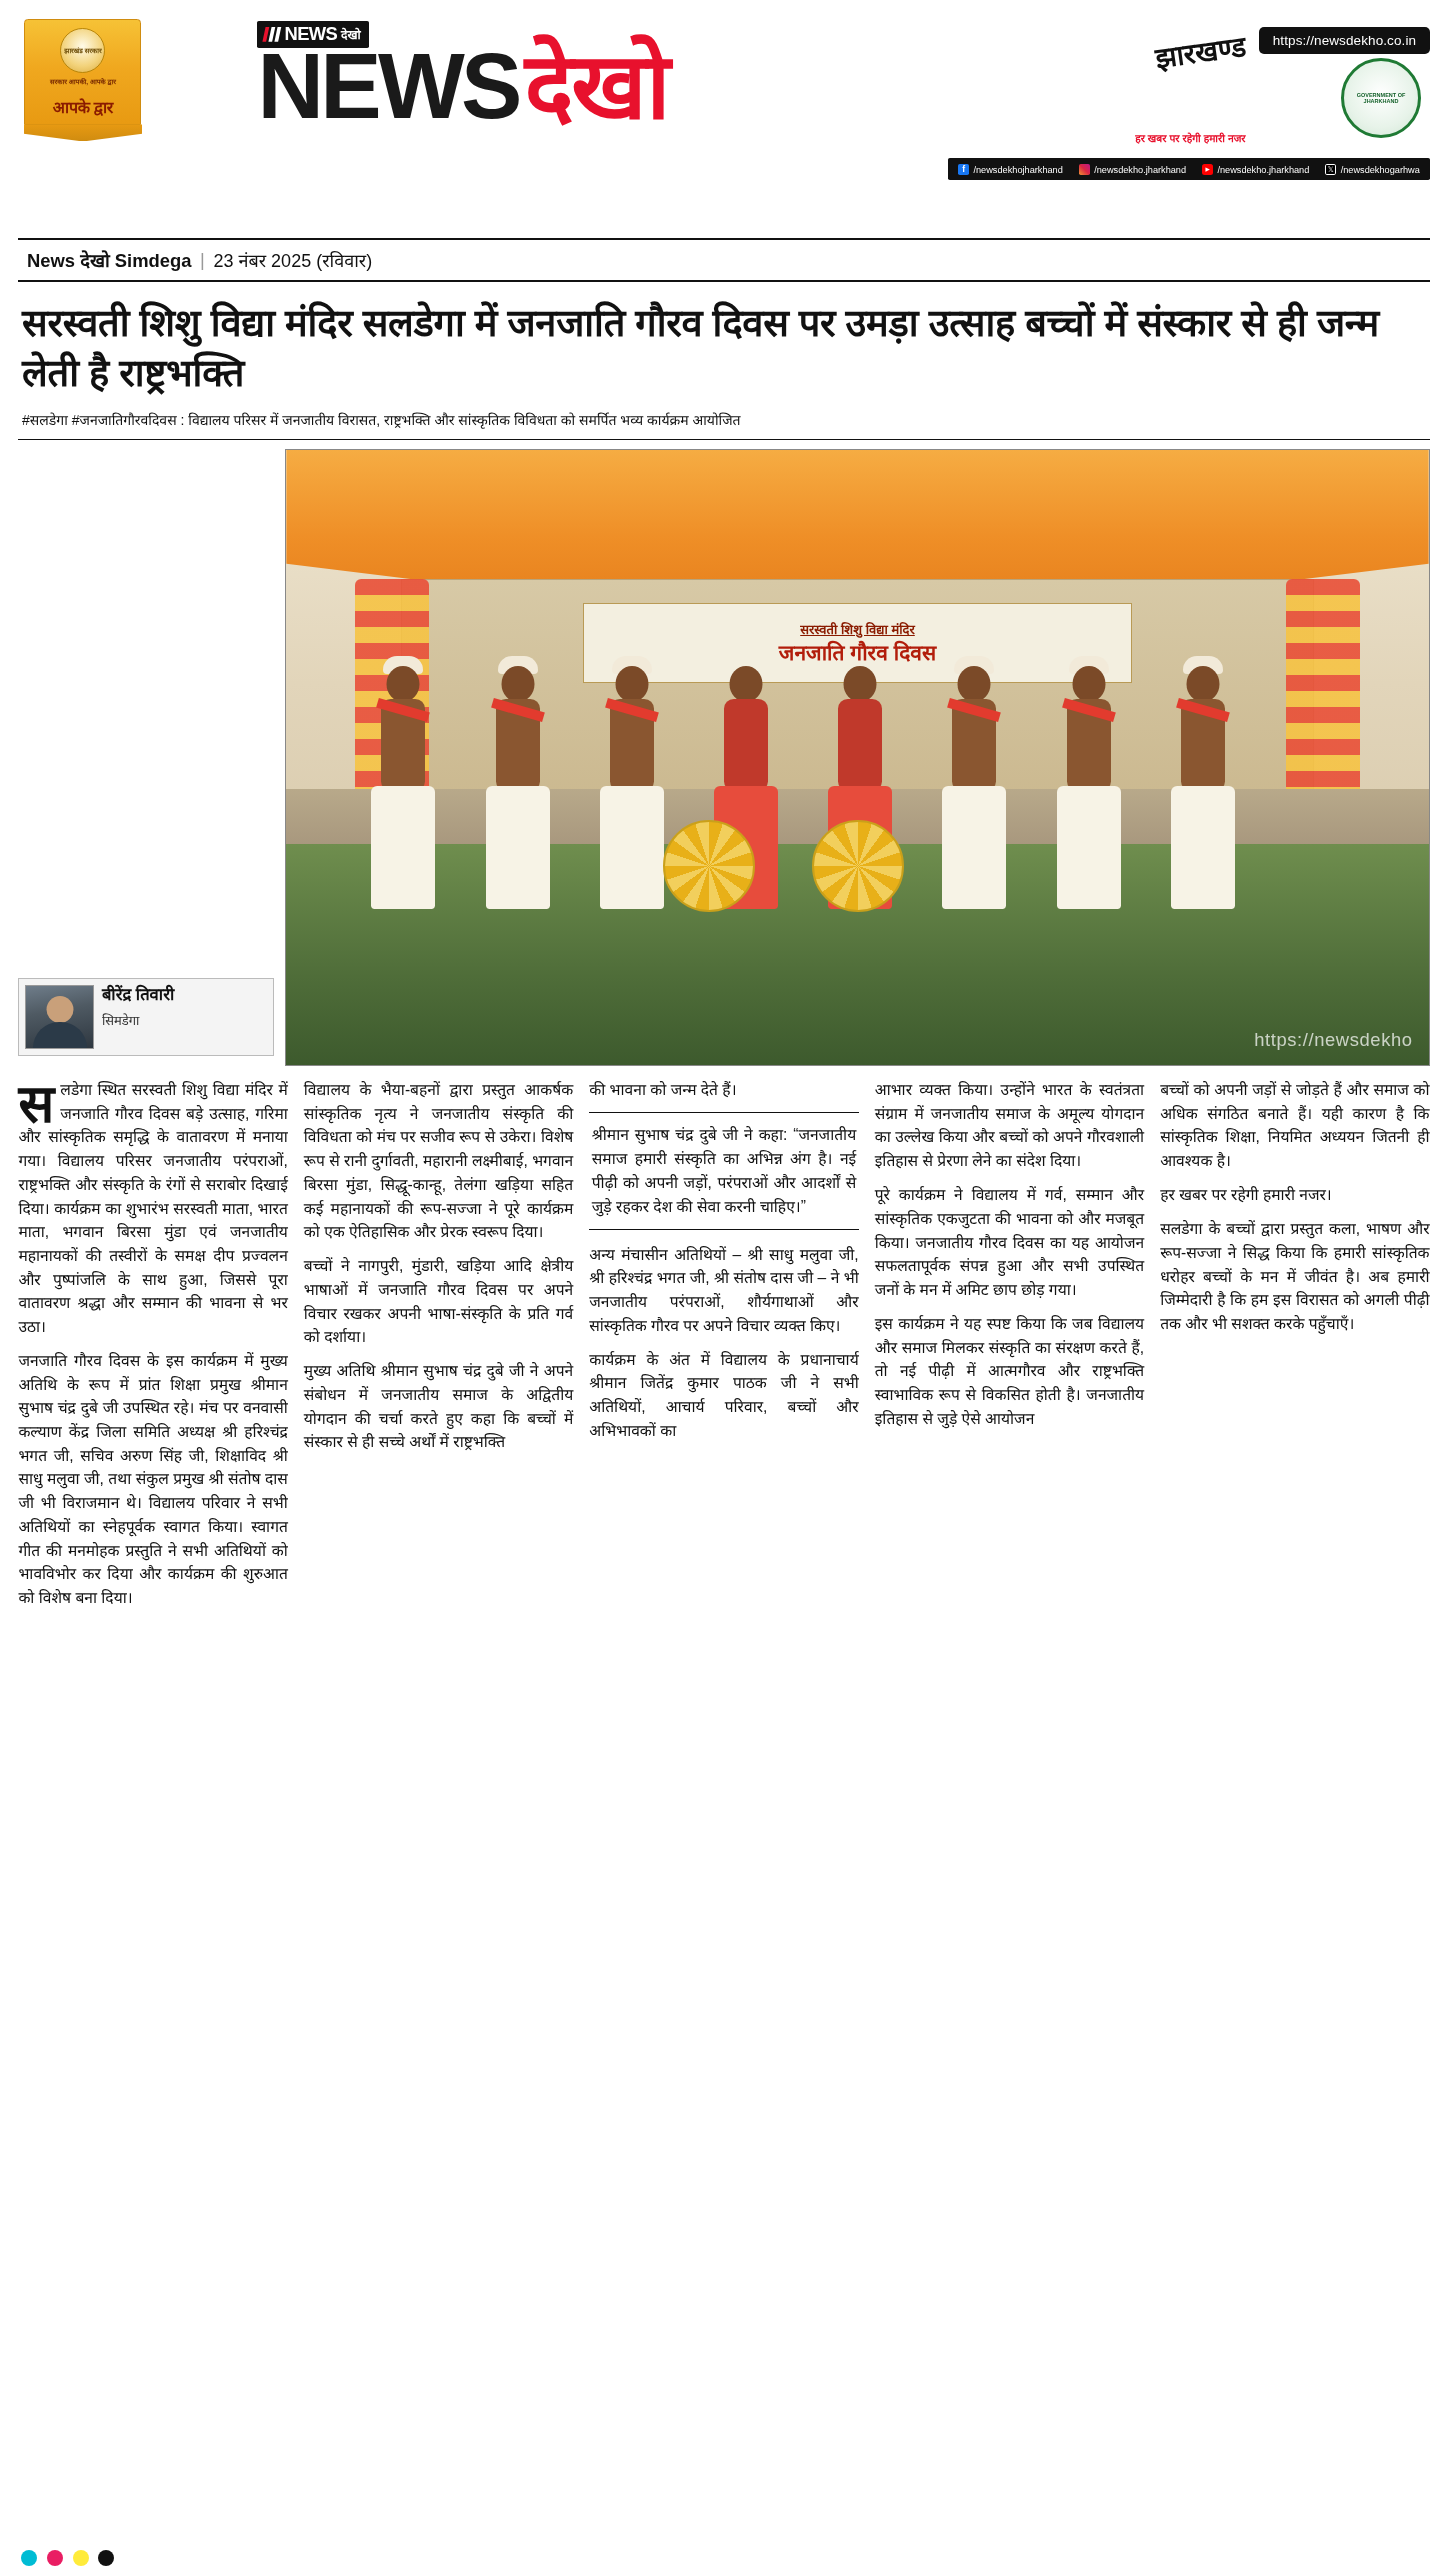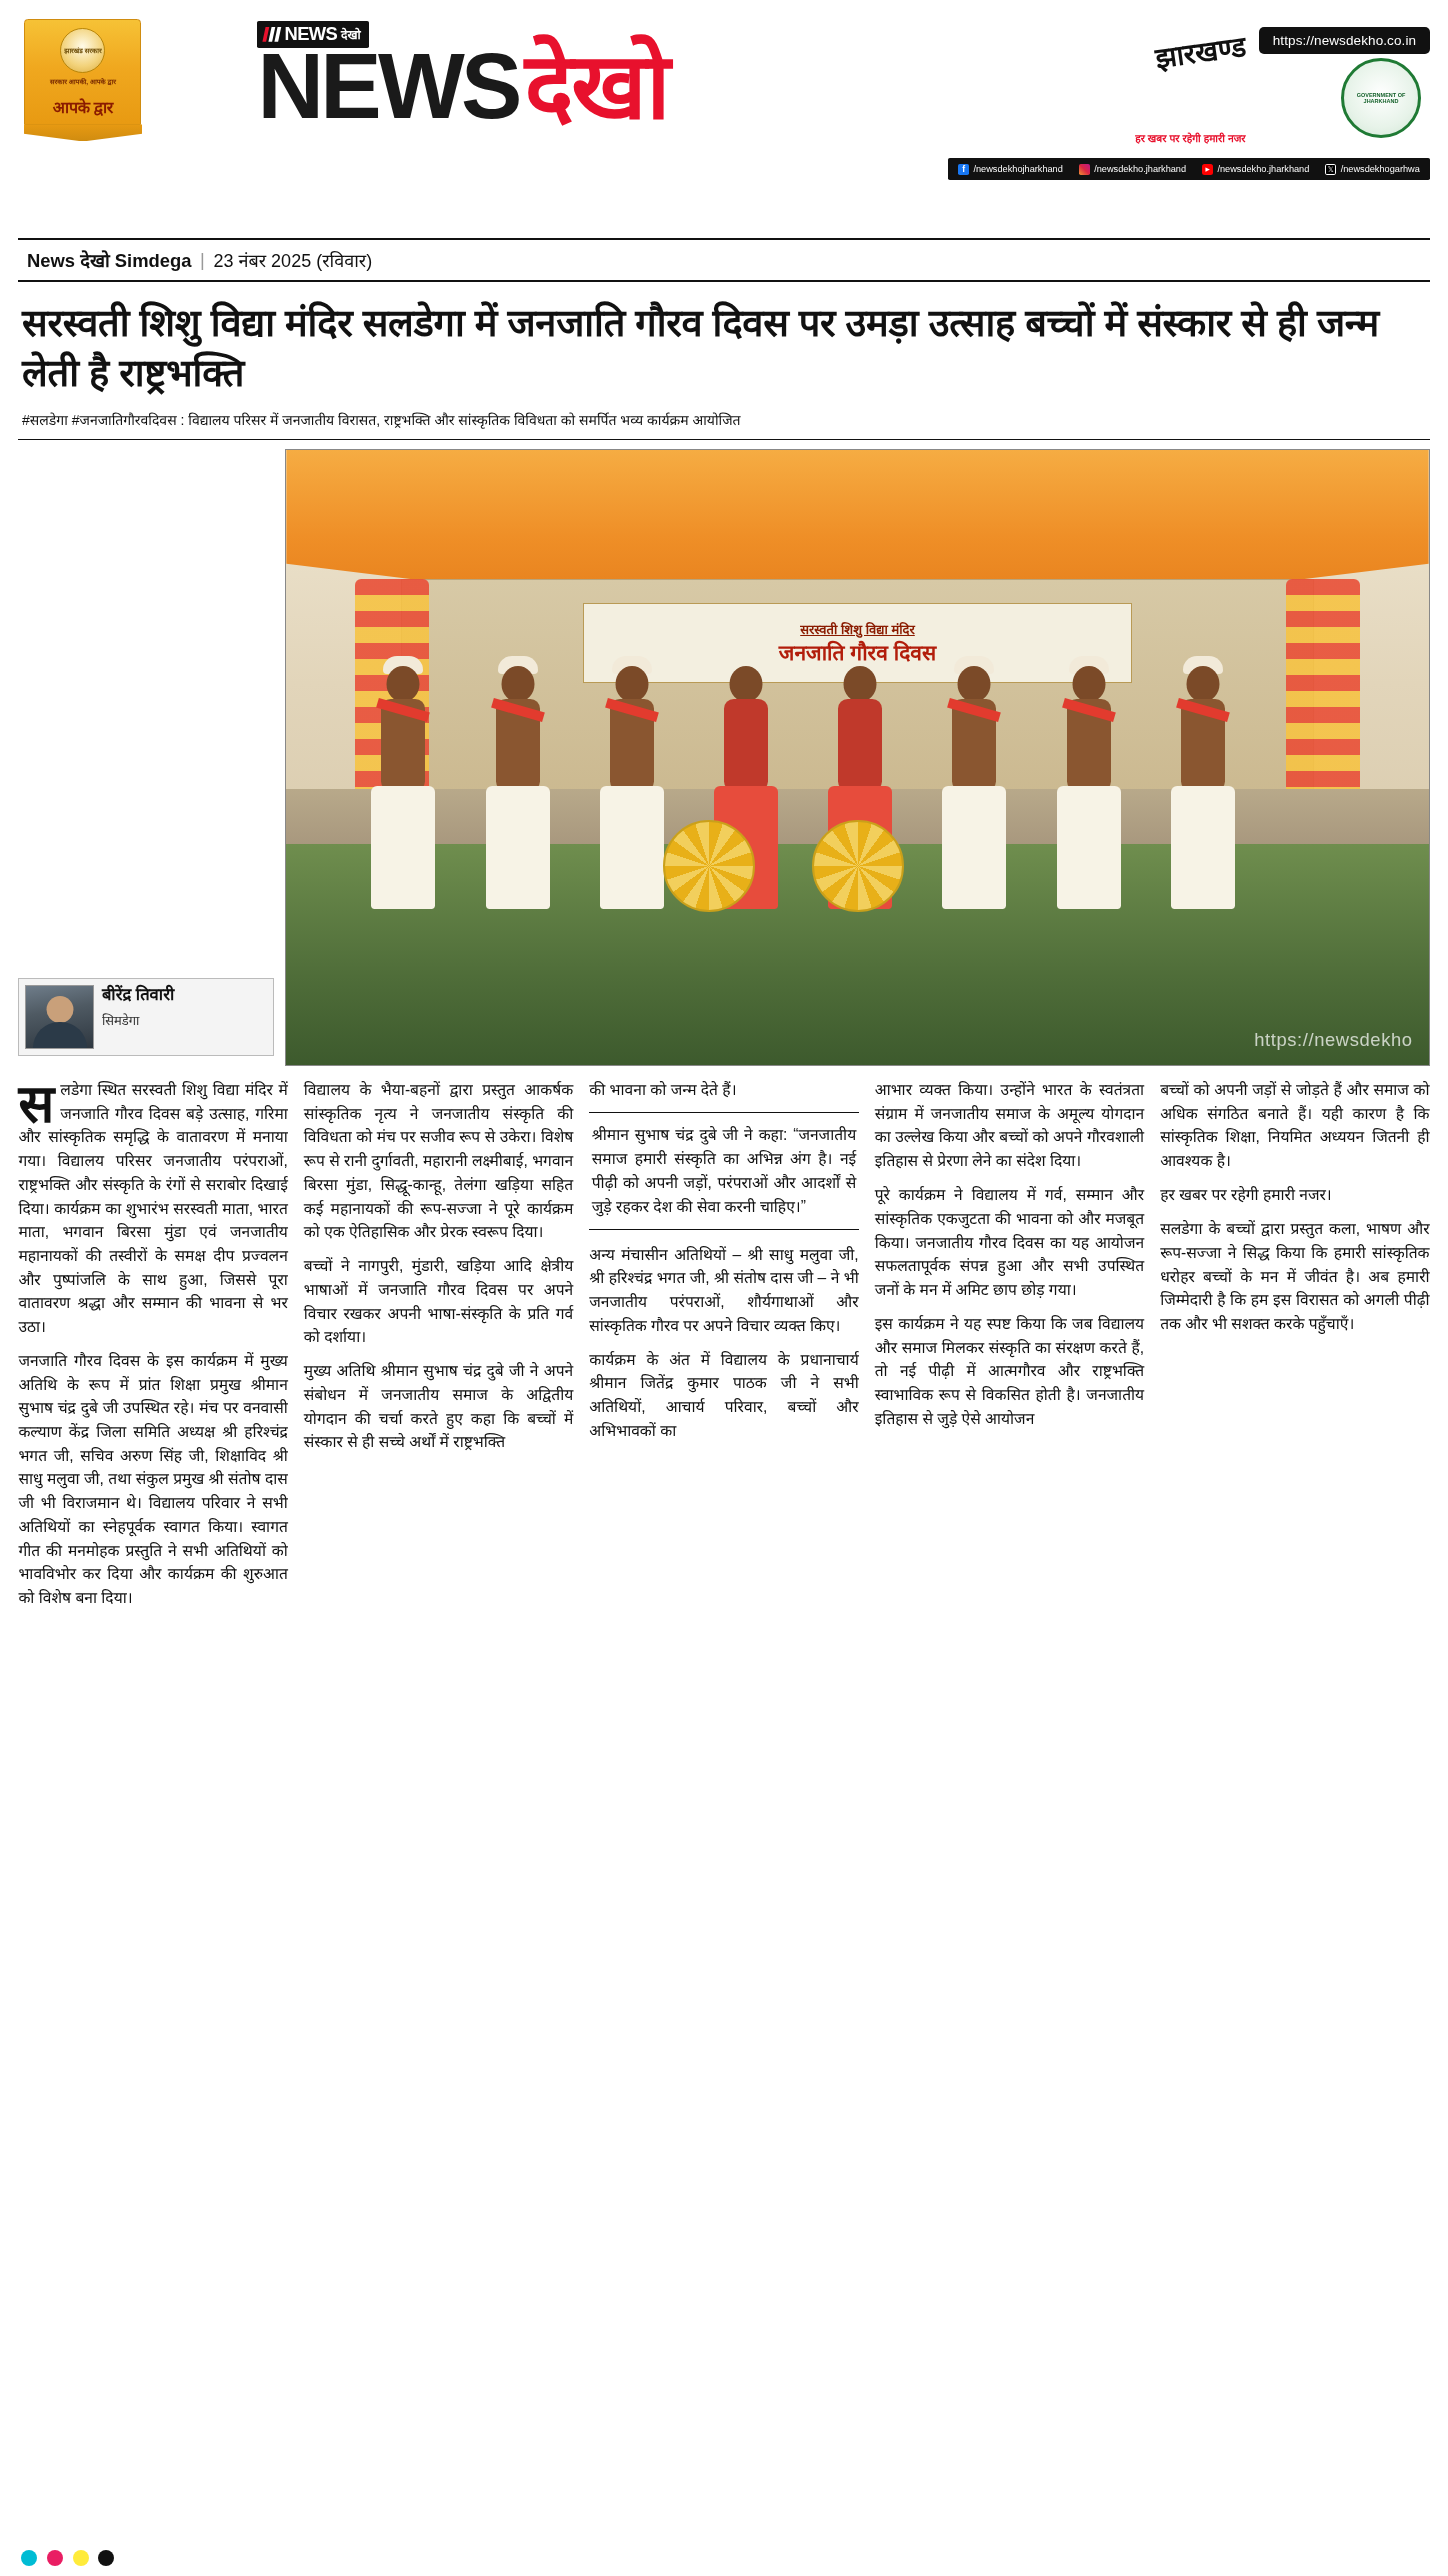--- a/index.html
+++ b/index.html
@@ -176,21 +176,21 @@
     top: 142px;
     display: flex;
     align-items: center;
     gap: 16px;
     background: #111;
     color: #fff;
     padding: 5.5px 9.8px;
     border-radius: 1.8px;
     font-size: 9.2px;
   }
-  .social-item { display: flex; align-items: center; gap: 4.3px; white-space: nowrap; }
+  .social-item { display: flex; align-items: flex-end; gap: 4.3px; white-space: nowrap; }
   .sicon { width: 11px; height: 11px; display: inline-block; border-radius: 1.8px; }
   .sicon.fb { background:#1877f2; position: relative; }
   .sicon.fb:after{content:"f"; position:absolute; inset:0; color:#fff; font-size:8.6px; font-weight:bold; text-align:center; line-height:11px;}
   .sicon.ig { background: linear-gradient(45deg,#f09433,#dc2743,#bc1888); }
   .sicon.yt { background:#ff0000; border-radius:2.5px; position:relative;}
   .sicon.yt:after{content:"▶"; position:absolute; inset:0; color:#fff; font-size:5.5px; text-align:center; line-height:11px;}
   .sicon.x  { background:#000; border:0.6px solid #fff; position:relative;}
   .sicon.x:after{content:"𝕏"; position:absolute; inset:0; color:#fff; font-size:7.4px; text-align:center; line-height:10.4px;}
 
   

